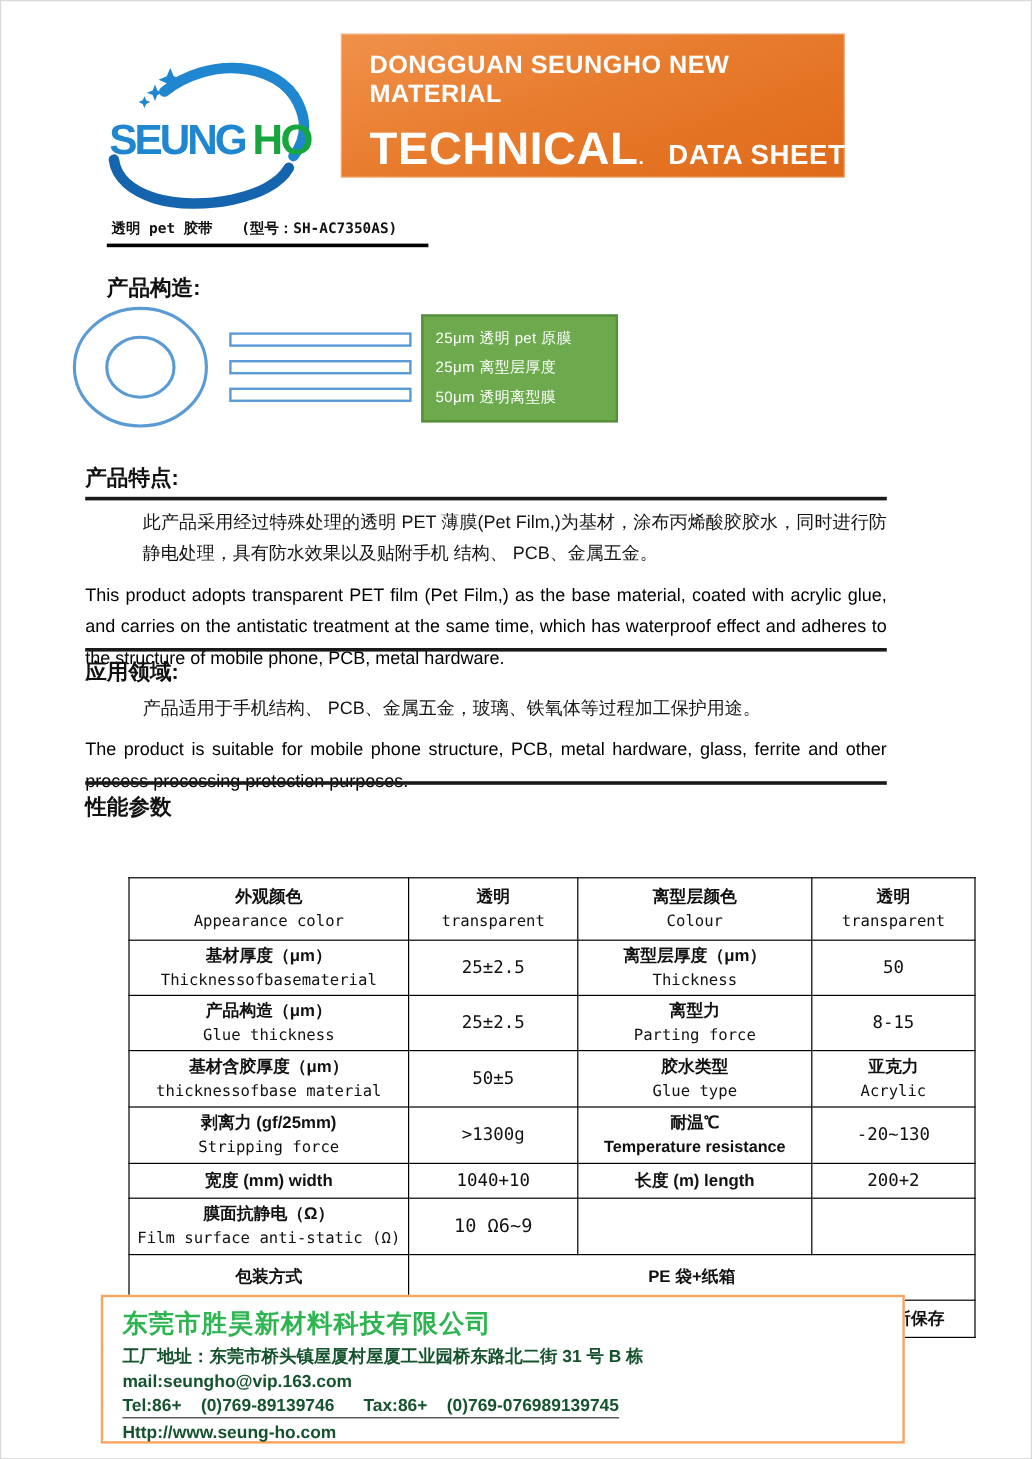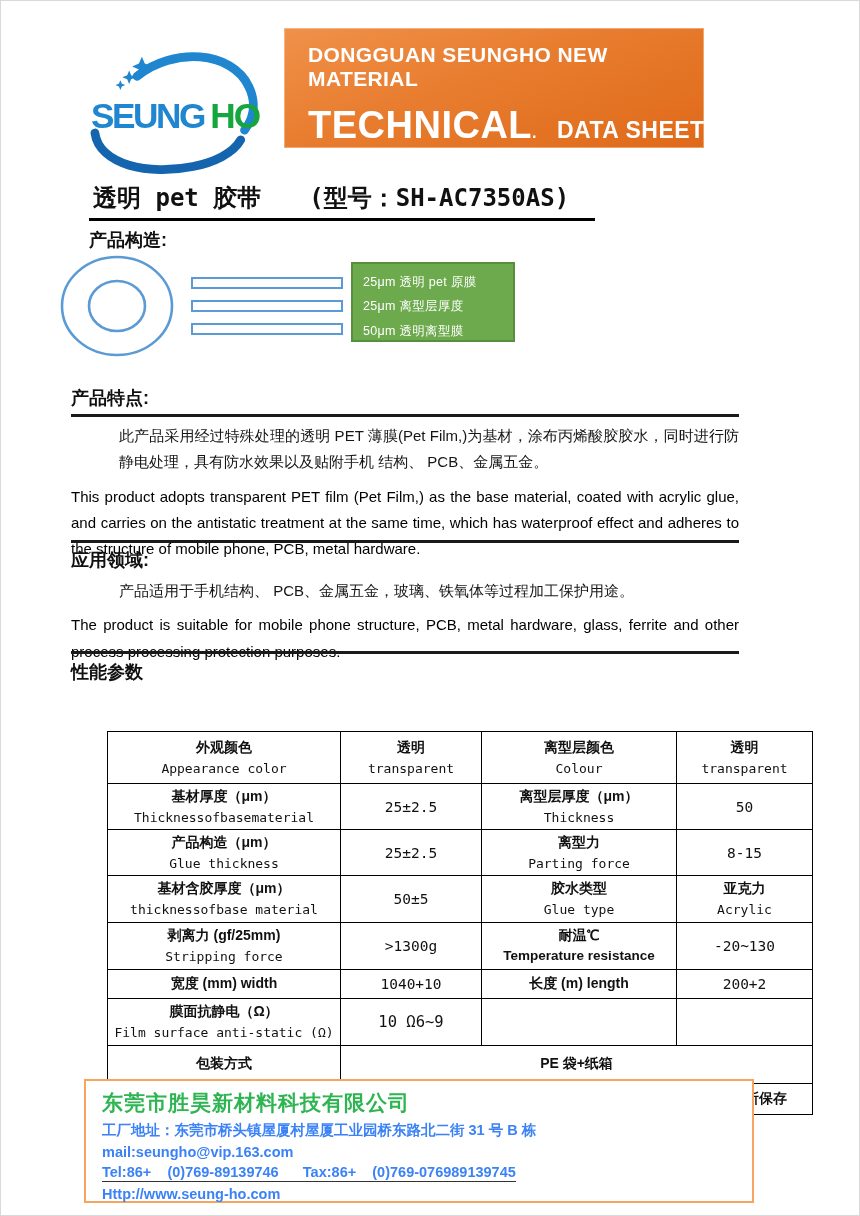--- a/index.html
+++ b/index.html
@@ -25,30 +25,30 @@
   .banner{position:absolute;left:283px;top:27px;width:420px;height:120px;
     background:linear-gradient(160deg,var(--banner-orange-light) 0%,#e87c2e 45%,var(--banner-orange-dark) 100%);
     padding:15px 0 0 24px;color:#fff;box-shadow:0 0 0 1px rgba(255,255,255,.35) inset;}
   .banner-line1{font-size:21px;font-weight:700;letter-spacing:.4px;}
   .banner-line2{margin-top:13px;white-space:nowrap;}
   .banner-word-main{font-size:38px;font-weight:800;letter-spacing:.5px;}
   .banner-word-dot{font-size:16px;font-weight:800;}
   .banner-word-sub{font-size:23px;font-weight:600;margin-left:16px;letter-spacing:.5px;}
 
   
-  .product-title{position:absolute;left:88px;top:181px;font-size:24px;font-weight:700;
+  .product-title{position:absolute;left:88px;top:181px;font-size:12px;font-weight:700;
     white-space:pre;border-bottom:3px solid #000;padding:0 26px 4px 4px;
     font-family:"DejaVu Sans Mono","Liberation Sans",monospace,sans-serif;}
 
   
   .construct-heading{position:absolute;left:88px;top:227px;font-size:18px;font-weight:700;}
   .tape-roll{position:absolute;left:58px;top:253px;}
   .layer-bars{position:absolute;left:190px;top:276px;width:152px;}
   .layer-bar{width:152px;height:12px;border:2px solid var(--diagram-blue);background:#fff;margin-bottom:11px;}
-  .layer-legend{position:absolute;left:350px;top:261px;width:164px;height:80px;
+  .layer-legend{position:absolute;left:350px;top:261px;width:164px;height:90px;
     background:var(--legend-green);border:2px solid var(--legend-green-border);
     color:#fff;font-size:12.5px;line-height:1.95;padding:6px 10px;letter-spacing:.3px;}
 
   
   .sec{position:absolute;left:70px;width:668px;}
   #sec-features{top:386px;}
   #sec-apps{top:539px;border-top:3px solid var(--ink);padding-top:6px;}
   #sec-params{top:650px;border-top:3px solid var(--ink);padding-top:7px;}
   .section-heading{font-size:18px;font-weight:700;line-height:1.3;}
   .heading-underlined{border-bottom:3px solid var(--ink);padding-bottom:4px;}
@@ -63,21 +63,21 @@
   .en{font-size:13px;font-weight:400;line-height:1.5;font-family:"DejaVu Sans Mono",monospace;}
   .val{font-size:14.5px;font-family:"DejaVu Sans Mono",monospace;}
   .bold-sans{font-family:"Liberation Sans",sans-serif;font-weight:700;font-size:13.5px;}
   .tr-a{height:52px;} .tr-b{height:45px;} .tr-c{height:29px;}
   .tr-d{height:47px;} .tr-e{height:38px;} .tr-f{height:31px;}
 
   
   .footer-box{position:absolute;left:83px;top:1078px;width:670px;height:124px;
     border:2.5px solid var(--footer-border-orange);padding:8px 16px 6px;background:#fff;}
   .company-name{color:var(--company-green);font-size:21px;font-weight:700;letter-spacing:1px;}
-  .footer-line{font-size:14.5px;font-weight:700;color:#3b82f6;margin-top:4px;white-space:pre-wrap;}
+  .footer-line{font-size:14.5px;font-weight:700;color:#14532d;margin-top:4px;white-space:pre-wrap;}
   .footer-line.mail{font-weight:600;}
   .footer-line.tel{display:inline-block;border-bottom:1.5px solid #333;padding-bottom:1px;}
   .footer-line.web{display:block;}
 </style>
 </head>
 <body>
 
 <div class="page">
 
   <div class="logo">

